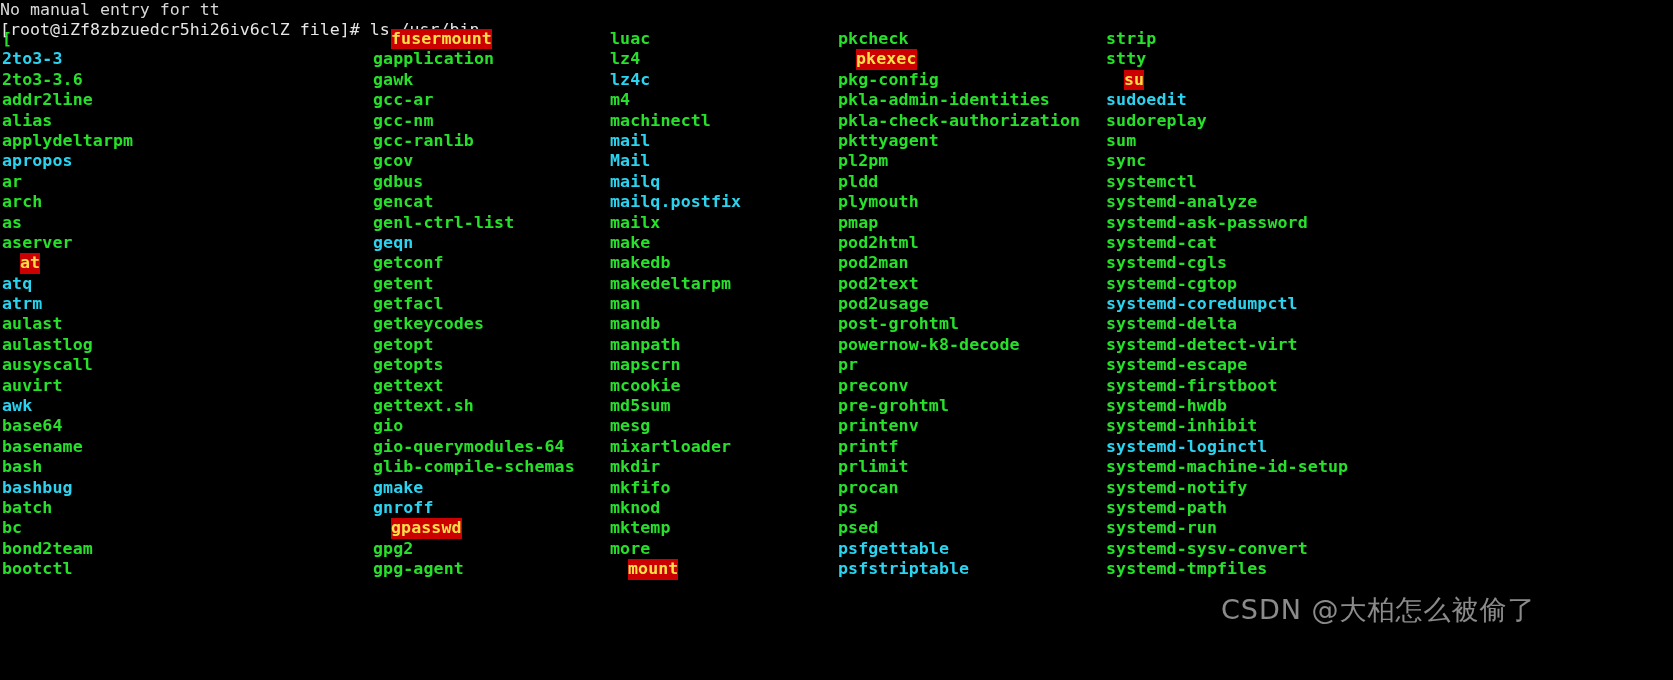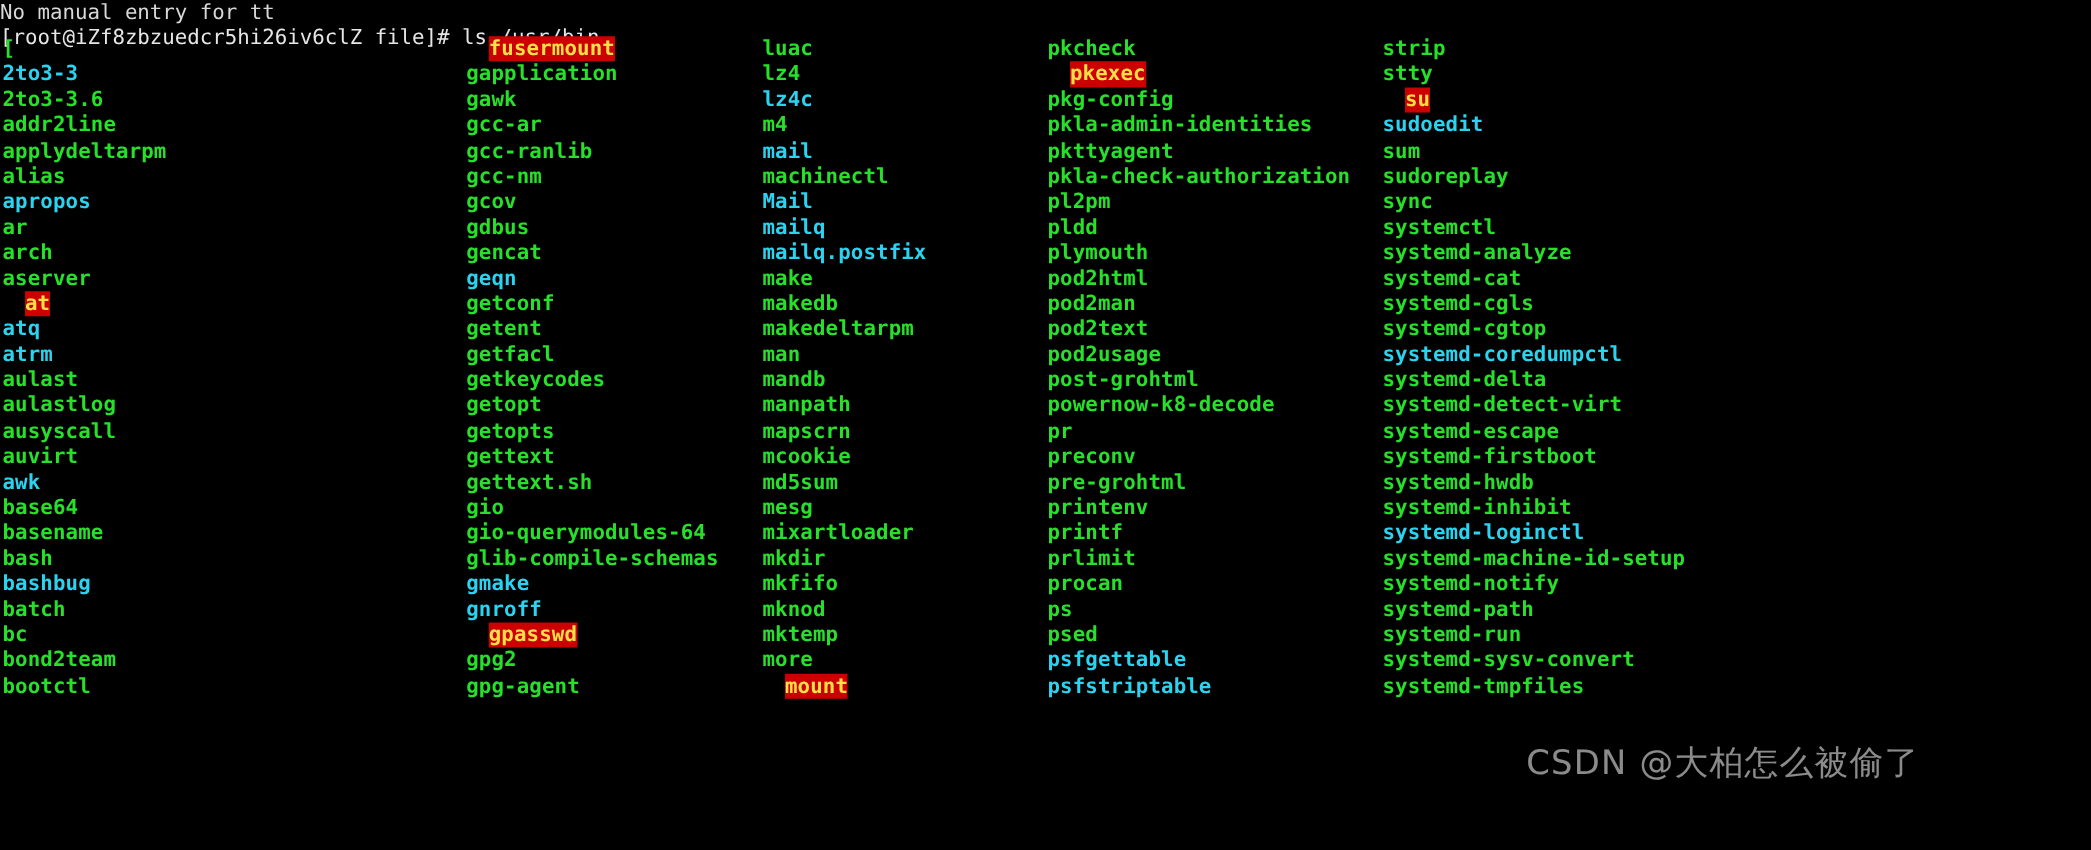--- a/index.html
+++ b/index.html
@@ -129,34 +129,34 @@
         <span class="cell c4 t-setuid">su</span>
       </div>
       <div class="grid-row">
         <span class="cell c0 t-exec">addr2line</span>
         <span class="cell c1 t-exec">gcc-ar</span>
         <span class="cell c2 t-exec">m4</span>
         <span class="cell c3 t-exec">pkla-admin-identities</span>
         <span class="cell c4 t-link">sudoedit</span>
       </div>
       <div class="grid-row">
+        <span class="cell c0 t-exec">alias</span>
+        <span class="cell c1 t-exec">gcc-nm</span>
+        <span class="cell c2 t-exec">machinectl</span>
+        <span class="cell c3 t-exec">pkla-check-authorization</span>
+        <span class="cell c4 t-exec">sudoreplay</span>
+      </div>
+      <div class="grid-row">
         <span class="cell c0 t-exec">applydeltarpm</span>
         <span class="cell c1 t-exec">gcc-ranlib</span>
         <span class="cell c2 t-link">mail</span>
         <span class="cell c3 t-exec">pkttyagent</span>
         <span class="cell c4 t-exec">sum</span>
       </div>
       <div class="grid-row">
-        <span class="cell c0 t-exec">alias</span>
-        <span class="cell c1 t-exec">gcc-nm</span>
-        <span class="cell c2 t-exec">machinectl</span>
-        <span class="cell c3 t-exec">pkla-check-authorization</span>
-        <span class="cell c4 t-exec">sudoreplay</span>
-      </div>
-      <div class="grid-row">
         <span class="cell c0 t-link">apropos</span>
         <span class="cell c1 t-exec">gcov</span>
         <span class="cell c2 t-link">Mail</span>
         <span class="cell c3 t-exec">pl2pm</span>
         <span class="cell c4 t-exec">sync</span>
       </div>
       <div class="grid-row">
         <span class="cell c0 t-exec">ar</span>
         <span class="cell c1 t-exec">gdbus</span>
         <span class="cell c2 t-link">mailq</span>
@@ -164,20 +164,27 @@
         <span class="cell c4 t-exec">systemctl</span>
       </div>
       <div class="grid-row">
         <span class="cell c0 t-exec">arch</span>
         <span class="cell c1 t-exec">gencat</span>
         <span class="cell c2 t-link">mailq.postfix</span>
         <span class="cell c3 t-exec">plymouth</span>
         <span class="cell c4 t-exec">systemd-analyze</span>
       </div>
       <div class="grid-row">
+        <span class="cell c0 t-exec">as</span>
+        <span class="cell c1 t-exec">genl-ctrl-list</span>
+        <span class="cell c2 t-exec">mailx</span>
+        <span class="cell c3 t-exec">pmap</span>
+        <span class="cell c4 t-exec">systemd-ask-password</span>
+      </div>
+      <div class="grid-row">
         <span class="cell c0 t-exec">aserver</span>
         <span class="cell c1 t-link">geqn</span>
         <span class="cell c2 t-exec">make</span>
         <span class="cell c3 t-exec">pod2html</span>
         <span class="cell c4 t-exec">systemd-cat</span>
       </div>
       <div class="grid-row">
         <span class="cell c0 t-setuid">at</span>
         <span class="cell c1 t-exec">getconf</span>
         <span class="cell c2 t-exec">makedb</span>

